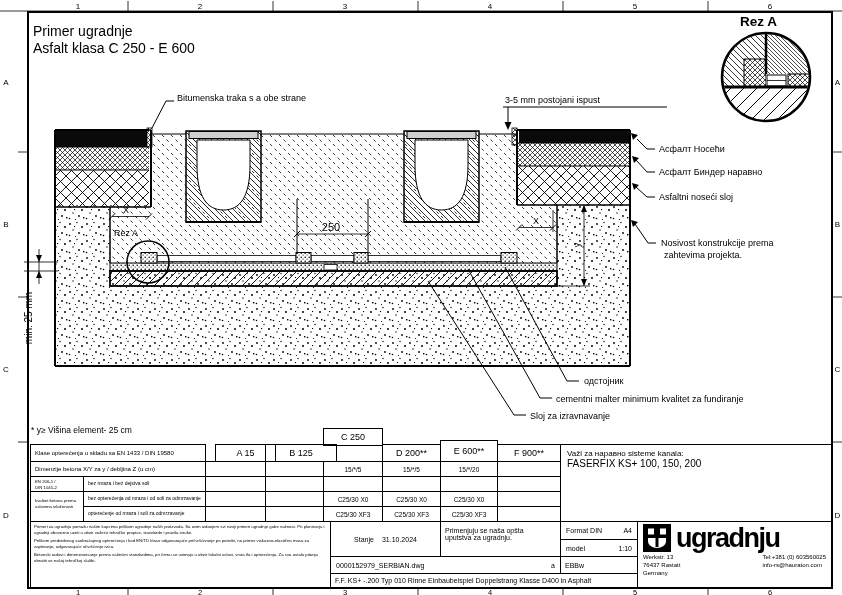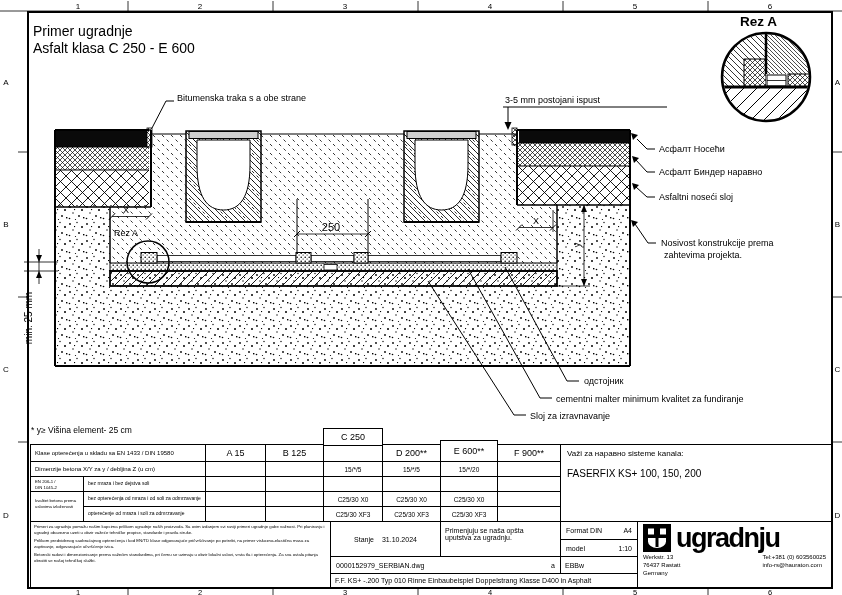--- a/index.html
+++ b/index.html
@@ -268,22 +268,22 @@
       <rect x="788" y="74" width="22" height="13" fill="url(#xx4)" stroke="#000" stroke-width="1"></rect>
       <rect x="722" y="87" width="88" height="34" fill="url(#fsh12)"></rect>
       <line x1="722" y1="87" x2="810" y2="87" stroke="#000" stroke-width="3"></line>
       <line x1="766" y1="33" x2="766" y2="74" stroke="#000" stroke-width="2.5"></line>
     </g>
     <circle cx="766" cy="77" r="44" fill="none" stroke="#000" stroke-width="2.5"></circle>
   </g>
 </svg>
 
 <div class="cell pad f6" style="left:30px;top:444px;width:176px;height:18px">Klase opterećenja u skladu sa EN 1433 / DIN 19580</div>
-<div class="cell cen f9" style="left:205px;top:444px;width:61px;height:18px">A 15</div>
-<div class="cell cen f9" style="left:265px;top:444px;width:59px;height:18px">B 125</div>
+<div class="cell cen f9" style="left:215px;top:444px;width:61px;height:18px">A 15</div>
+<div class="cell cen f9" style="left:265px;top:444px;width:72px;height:18px">B 125</div>
 <div class="cell cen f9" style="left:323px;top:428px;width:60px;height:18px">C 250</div>
 <div class="cell cen f9" style="left:382px;top:444px;width:59px;height:18px">D 200**</div>
 <div class="cell cen f9" style="left:440px;top:440px;width:58px;height:22px">E 600**</div>
 <div class="cell cen f9" style="left:497px;top:444px;width:64px;height:18px">F 900**</div>
 
 <div class="cell pad f6" style="left:30px;top:461px;width:176px;height:16px">Dimenzije betona X/Y za y / debljina Z (u cm)</div>
 <div class="cell cen f65" style="left:205px;top:461px;width:61px;height:16px"></div>
 <div class="cell cen f65" style="left:265px;top:461px;width:59px;height:16px"></div>
 <div class="cell cen f65" style="left:323px;top:461px;width:60px;height:16px">15/*/5</div>
 <div class="cell cen f65" style="left:382px;top:461px;width:59px;height:16px">15/*/5</div>
@@ -318,21 +318,21 @@
 
 <div class="cell cen f65" style="left:205px;top:506px;width:61px;height:16px"></div>
 <div class="cell cen f65" style="left:265px;top:506px;width:59px;height:16px"></div>
 <div class="cell cen f65" style="left:323px;top:506px;width:60px;height:16px">C25/30 XF3</div>
 <div class="cell cen f65" style="left:382px;top:506px;width:59px;height:16px">C25/30 XF3</div>
 <div class="cell cen f65" style="left:440px;top:506px;width:58px;height:16px">C25/30 XF3</div>
 <div class="cell cen f65" style="left:497px;top:506px;width:64px;height:16px"></div>
 
 <div class="cell stack" style="left:560px;top:444px;width:272px;height:78px;padding:4px 6px">
   <div class="f8">Važi za наравно sisteme kanala:</div>
-  <div style="font-size:10px;margin-top:10px">FASERFIX KS+ 100, 150, 200</div>
+  <div style="font-size:10px;margin-top:0">FASERFIX KS+ 100, 150, 200</div>
 </div>
 
 <div class="cell fineprint f45" style="left:30px;top:521px;width:301px;height:67px">
   <p>Primeri za ugradnju pomažu našim kupcima prilikom ugradnje naših proizvoda. Sa ovim izdanjem svi raniji primeri ugradnje gube važnost. Pri planiranju i ugradnji obavezno uzeti u obzir važeće tehničke propise, standarde i pravila struke.</p>
   <p>Prilikom predviđenog saobraćajnog opterećenja i kod EN/TD klase odgovarajuće pričvršćivanje po potrebi, na primer viskozno-elastična masa za zaptivanje, odgovarajuće učvršćenje ivica.</p>
   <p>Betonski radovi i dimenzionisanje prema važećim standardima, pri čemu se uzimaju u obzir lokalni uslovi, vrsta tla i opterećenja. Za sva ostala pitanja obratiti se našoj tehničkoj službi.</p>
 </div>
 
 <div class="cell cen f7" style="left:330px;top:521px;width:111px;height:36px;gap:8px">
   <span>Stanje</span>

